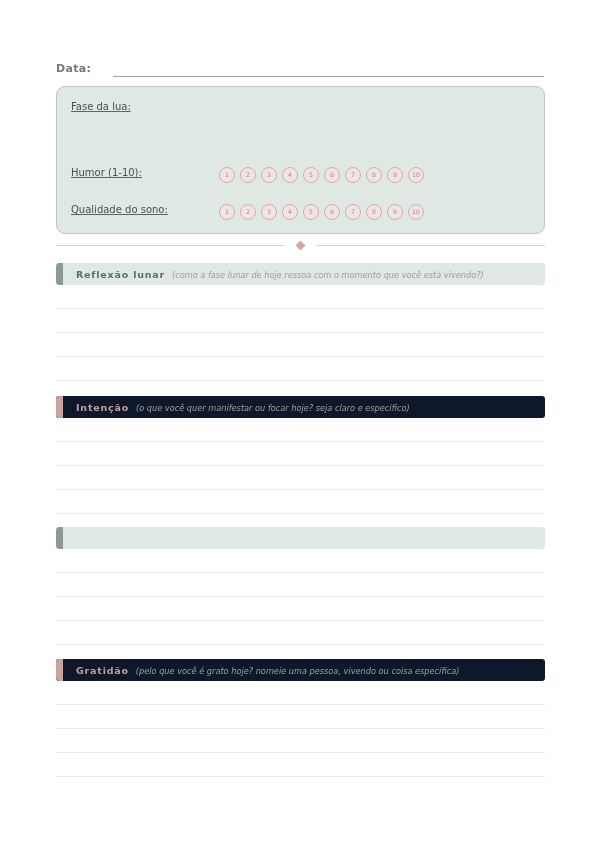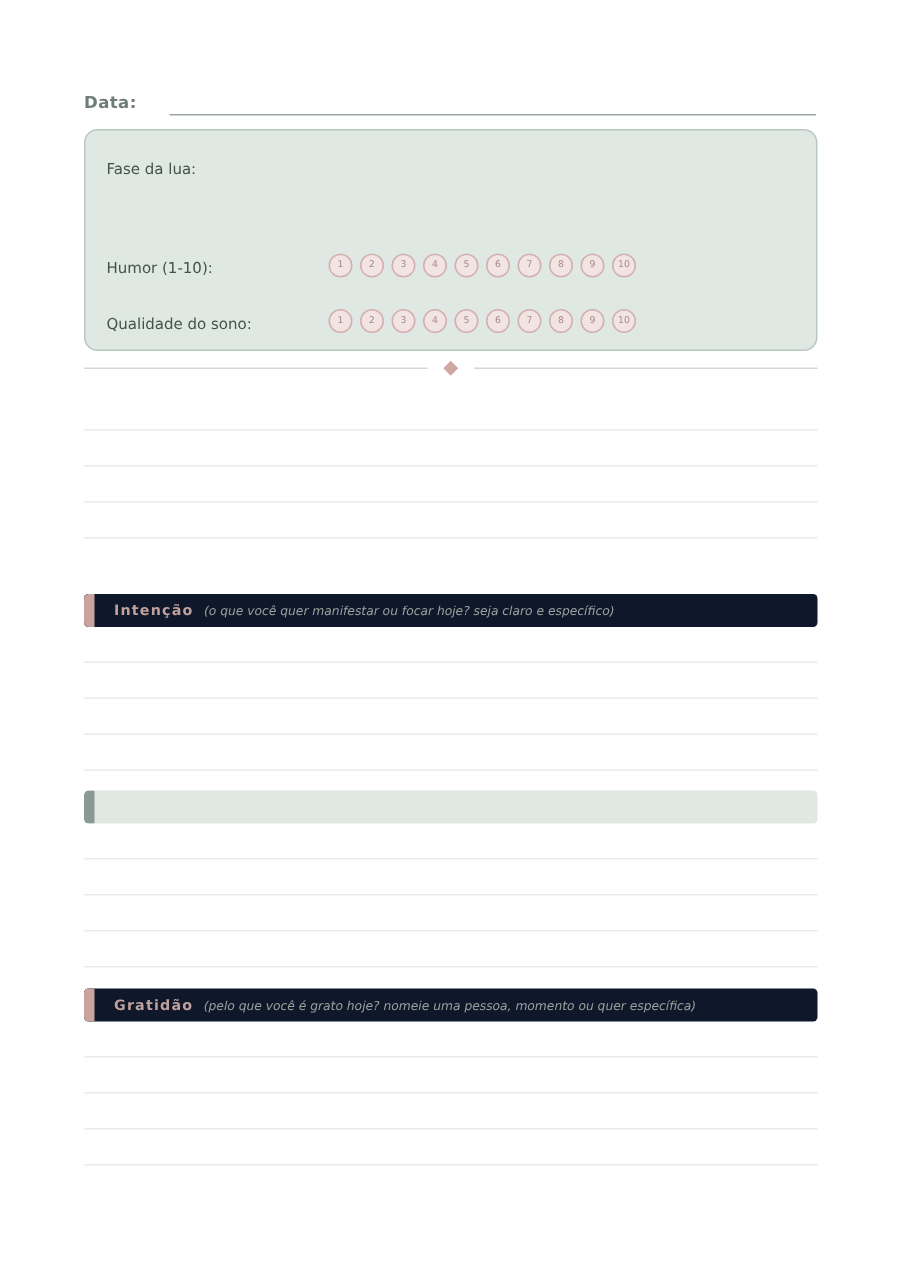--- a/index.html
+++ b/index.html
@@ -58,22 +58,23 @@
     height: 148px;
     box-sizing: border-box;
     background: #dfe8e3;
     border: 1px solid #b9c8c1;
     border-radius: 9px;
   }
   .card-row {
     position: absolute;
     left: 14px;
     display: flex;
-    align-items: flex-end;
+    align-items: flex-start;
     height: 18px;
+    text-decoration: underline;
   }
   .card-row-label {
     font-size: 10px;
     color: #46524c;
     white-space: nowrap;
   }
   .r0 { top: 14px; }
   .r1 { top: 48px; }
   .r2 { top: 80px; }
   .r3 { top: 117px; }
@@ -237,20 +238,27 @@
     </div>
 
   <div class="divider">
     <span class="dline"></span>
     <span class="diamond"></span>
     <span class="dline"></span>
   </div>
 
   <div id="sections">
       <div class="section theme-green" style="top: 263px;">
+        <div class="sec-head">
+          <span class="sec-bar"></span>
+          <div class="sec-text">
+            <span class="sec-title">Reflexão lunar</span>
+            <span class="sec-hint">(como a fase lunar de hoje ressoa com o momento que você está vivendo?)</span>
+          </div>
+        </div>
         <div class="lines">
           <div class="wline"></div>
           <div class="wline"></div>
           <div class="wline"></div>
           <div class="wline"></div>
         </div>
       </div>
       <div class="section theme-rose" style="top: 396px;">
         <div class="sec-head">
           <span class="sec-bar"></span>
@@ -275,21 +283,21 @@
           <div class="wline"></div>
           <div class="wline"></div>
           <div class="wline"></div>
         </div>
       </div>
       <div class="section theme-rose" style="top: 659px;">
         <div class="sec-head">
           <span class="sec-bar"></span>
           <div class="sec-text">
             <span class="sec-title">Gratidão</span>
-            <span class="sec-hint">(pelo que você é grato hoje? nomeie uma pessoa, momento ou quer específica)</span>
+            <span class="sec-hint">(pelo que você é grato hoje? nomeie uma pessoa, vivendo ou coisa específica)</span>
           </div>
         </div>
         <div class="lines">
           <div class="wline"></div>
           <div class="wline"></div>
           <div class="wline"></div>
           <div class="wline"></div>
         </div>
       </div>
     </div>

